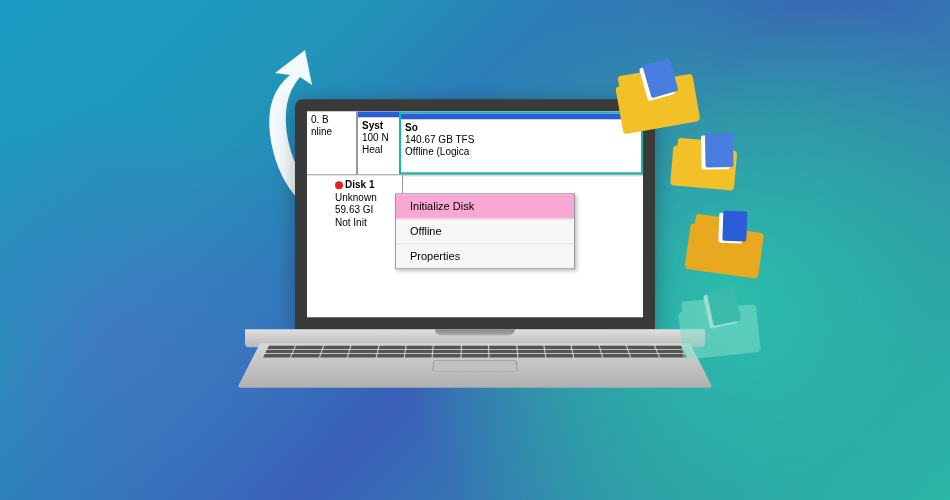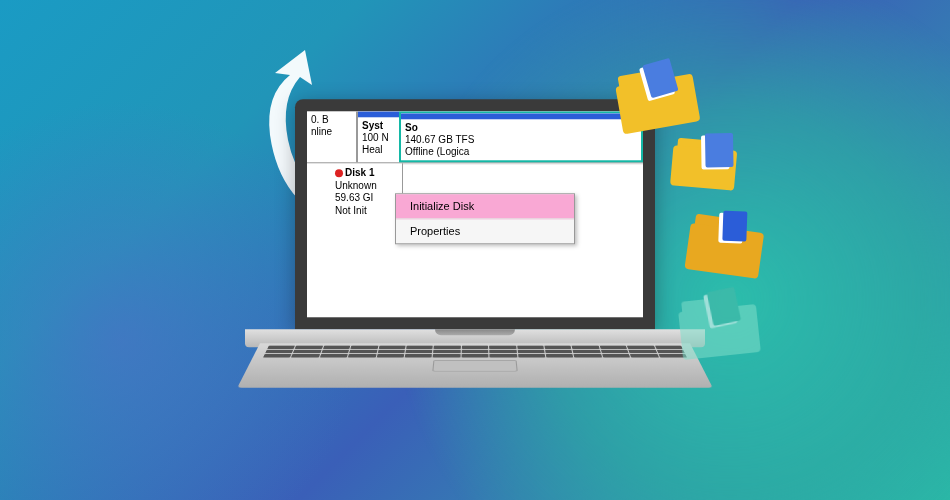--- a/index.html
+++ b/index.html
@@ -97,21 +97,21 @@
   height: 18px;
   background: #c0c0c0;
   border: 1px solid #999;
   margin: 2px auto 0;
   border-radius: 2px;
 }
 
 
 .dm-disk0 {
   display: flex;
-  height: 52px;
+  height: 64px;
   border-bottom: 1px solid #999;
   font-size: 10px;
 }
 .dm-left {
   width: 50px;
   padding: 3px 4px;
   border-right: 1px solid #999;
   line-height: 1.2;
   overflow: hidden;
 }
@@ -261,20 +261,21 @@
           <div class="err"><b>Disk 1</b></div>
           <div>Unknown</div>
           <div>59.63 GI</div>
           <div>Not Init</div>
         </div>
         <div class="disk1-right"></div>
       </div>
 
       <div class="context-menu">
         <div class="menu-item highlight">Initialize Disk</div>
+        <div class="menu-item">Offline</div>
         <div class="menu-item">Properties</div>
       </div>
 
     </div>
   </div>
   <div class="laptop-base">
     <div class="laptop-notch"></div>
   </div>
   <div class="laptop-keyboard">
     <div class="keys">

